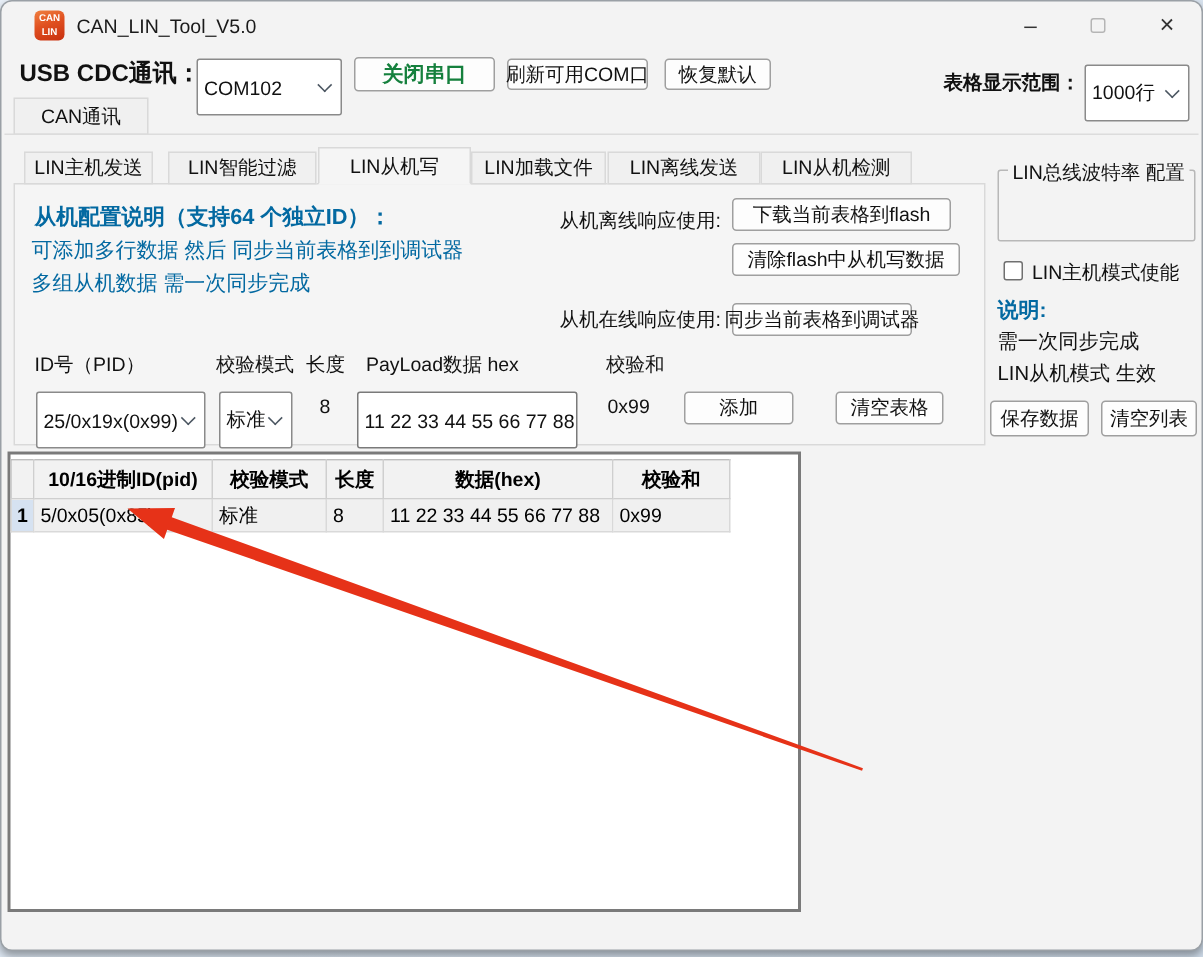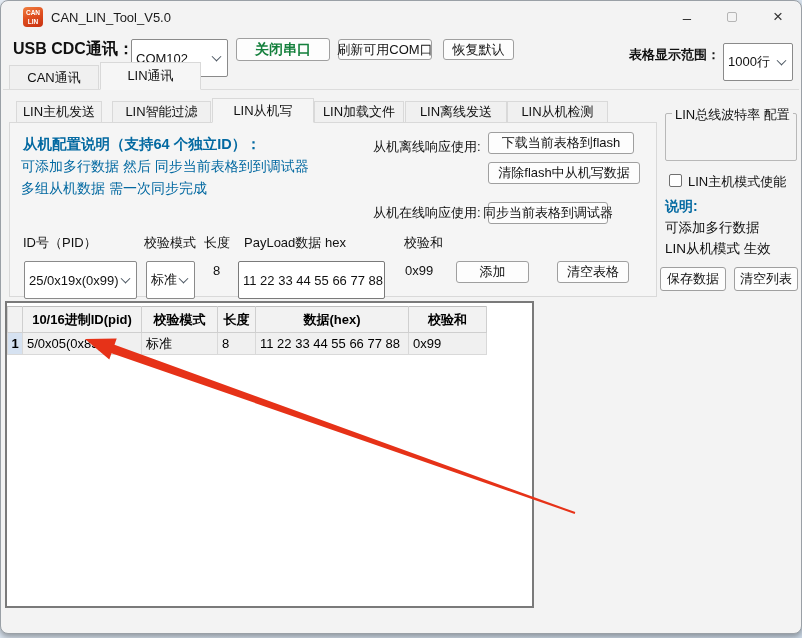--- a/index.html
+++ b/index.html
@@ -102,23 +102,20 @@
   </div>
   <div class="lbl bold" style="left:628px; top:45px; font-size:13px;">表格显示范围：</div>
   <div class="select" style="left:722px; top:42px; width:70px; height:21px;">
     <span>1000行</span>
     <span class="chev"></span>
   </div>
 
   <div class="tab" style="left:8px; top:64px; width:90px; height:25px;">
     <span>CAN通讯</span>
   </div>
-  <div class="tab active" style="left:99px; top:61px; width:101px; height:28px;">
-    <span>LIN通讯</span>
-  </div>
   <div class="tabline"></div>
 
   <div class="tab subtab" style="left:15px; top:100px; width:86px; height:22px;text-align:right;">
     <span>LIN主机发送</span>
   </div>
   <div class="tab subtab" style="left:111px; top:100px; width:99px; height:22px;">
     <span>LIN智能过滤</span>
   </div>
   <div class="tab subtab active" style="left:211px; top:97px; width:102px; height:25px;">
     <span>LIN从机写</span>
@@ -175,21 +172,21 @@
   </div>
   <div class="btn" style="left:556px; top:260px; width:72px; height:22px;">
     <span>清空表格</span>
   </div>
 
   <div class="groupbox"></div>
   <div class="groupbox-label">LIN总线波特率 配置</div>
   <div class="checkbox"></div>
   <div class="lbl" style="left:687px; top:172px;">LIN主机模式使能</div>
   <div class="lbl bold red-txt" style="left:664px; top:197px; font-size:14px;">说明:</div>
-  <div class="lbl" style="left:664px; top:218px; font-size:13.5px;">可添加多行数据</div>
+  <div class="lbl" style="left:664px; top:218px; font-size:13.5px;">需一次同步完成</div>
   <div class="lbl" style="left:664px; top:239px; font-size:13.5px;">LIN从机模式 生效</div>
   <div class="btn" style="left:659px; top:266px; width:66px; height:24px;">
     <span>保存数据</span>
   </div>
   <div class="btn" style="left:733px; top:266px; width:64px; height:24px;">
     <span>清空列表</span>
   </div>
 
   <div class="dgv">
     <table>

